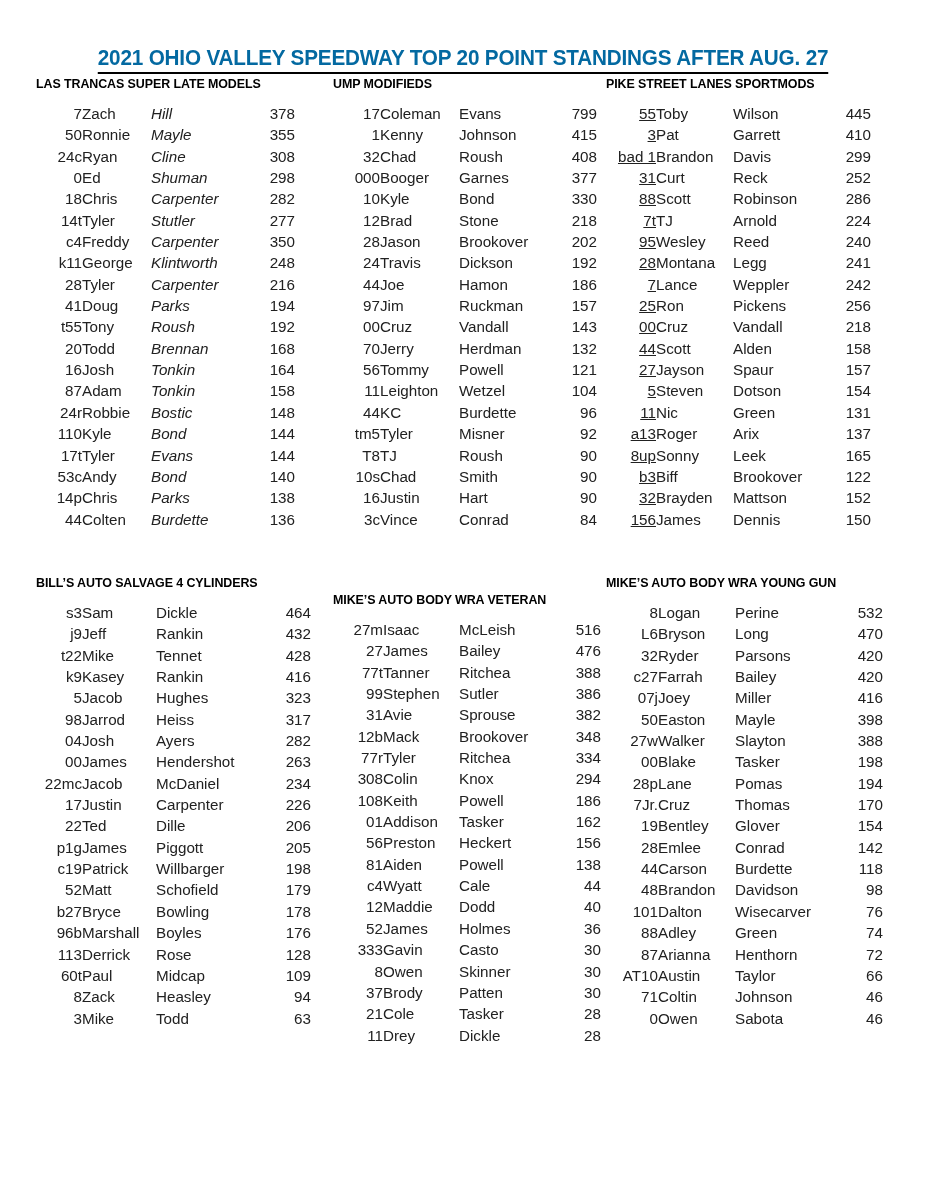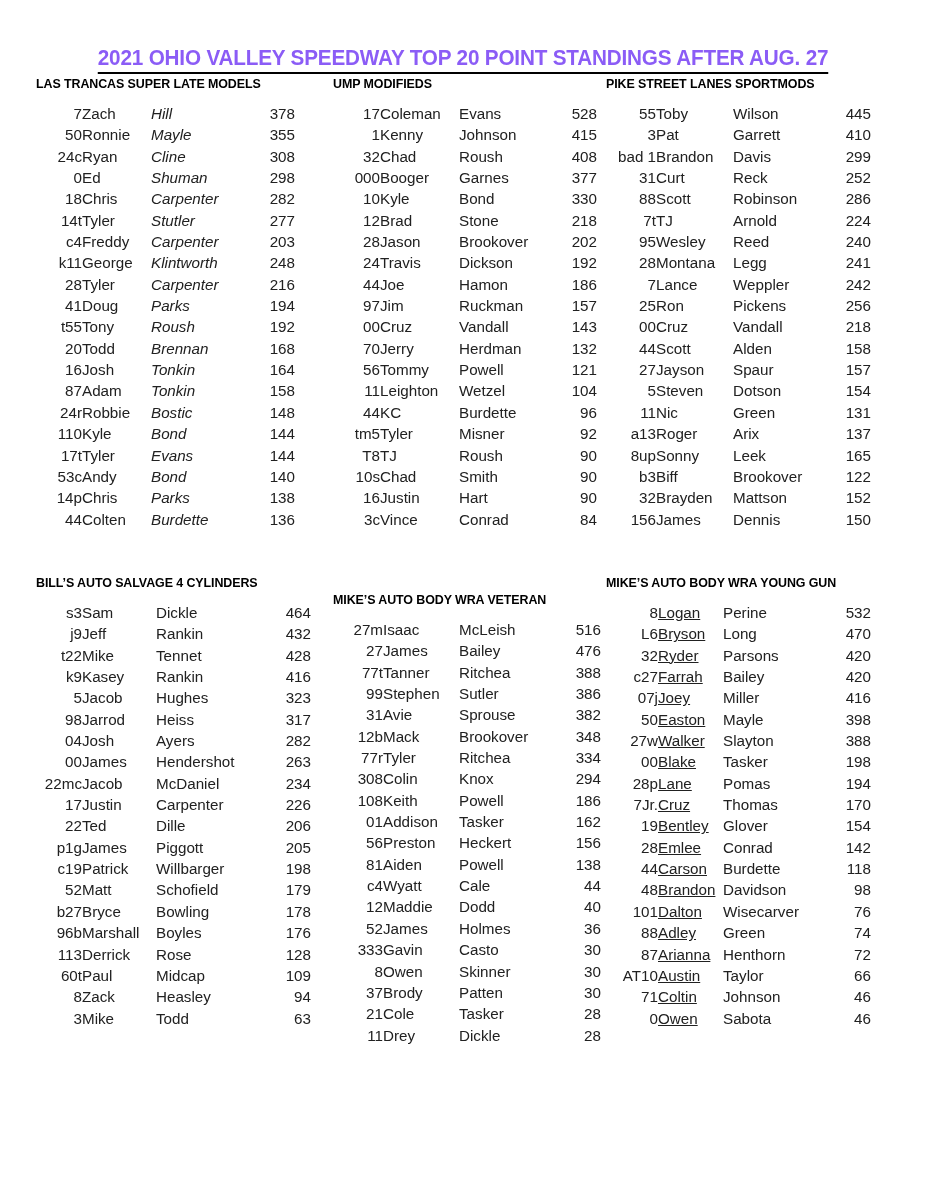--- a/index.html
+++ b/index.html
@@ -29,21 +29,21 @@
   .page-title {
     position: absolute;
     left: 0;
     top: 30px;
     width: 927px;
     text-align: center;
     font-family: "Liberation Sans", sans-serif;
     font-weight: bold;
     font-size: 22.5px;
     letter-spacing: -0.2px;
-    color: #8b5cf6;
+    color: #0369a1;
     white-space: nowrap;
   }
   .page-title span.tl {
     display: inline-block;
     border-bottom: 2.5px solid #000;
     padding-bottom: 1px;
     transform: scaleX(0.92);
     transform-origin: center;
   }
 
@@ -110,37 +110,37 @@
   .cw-a td.car   { width: 63px; }
   .cw-a td.first { width: 69px; }
   .cw-a td.last  { width: 92px; font-style: italic; }
   .cw-a td.pts   { width: 52px; }
 
   .cw-b td.car   { width: 63px; }
   .cw-b td.first { width: 79px; }
   .cw-b td.last  { width: 88px; }
   .cw-b td.pts   { width: 50px; }
 
-  .cw-c td.car   { width: 66px; }
+  .cw-c td.car   { width: 66px; text-decoration: underline; }
   .cw-c td.first { width: 77px; }
   .cw-c td.last  { width: 88px; }
   .cw-c td.pts   { width: 50px; }
 
   .cw-d td.car   { width: 63px; }
   .cw-d td.first { width: 74px; margin-top: 40px; }
   .cw-d td.last  { width: 107px; }
   .cw-d td.pts   { width: 48px; }
 
   .cw-e td.car   { width: 66px; }
   .cw-e td.first { width: 76px; }
   .cw-e td.last  { width: 94px; }
   .cw-e td.pts   { width: 48px; }
 
   .cw-f td.car   { width: 68px; }
-  .cw-f td.first { width: 65px; text-decoration: underline; }
+  .cw-f td.first { width: 77px; }
   .cw-f td.last  { width: 100px; margin-top: 44px; }
   .cw-f td.pts   { width: 48px; }
 
   #blk-cyl table.standings,
   #blk-vet table.standings,
   #blk-yg  table.standings { margin-top: 10px; }
 </style>
 </head>
 <body>
 
@@ -185,21 +185,21 @@
           <tr>
             <td class="car">14t</td>
             <td class="first">Tyler</td>
             <td class="last">Stutler</td>
             <td class="pts">277</td>
           </tr>
           <tr>
             <td class="car">c4</td>
             <td class="first">Freddy</td>
             <td class="last">Carpenter</td>
-            <td class="pts">203</td>
+            <td class="pts">350</td>
           </tr>
           <tr>
             <td class="car">k11</td>
             <td class="first">George</td>
             <td class="last">Klintworth</td>
             <td class="pts">248</td>
           </tr>
           <tr>
             <td class="car">28</td>
             <td class="first">Tyler</td>
@@ -277,21 +277,21 @@
   </div>
 
   <div class="block" id="blk-ump">
     <div class="block-title">UMP MODIFIEDS</div>
     <table class="standings cw-b">
         <tbody>
           <tr>
             <td class="car">17</td>
             <td class="first">Coleman</td>
             <td class="last">Evans</td>
-            <td class="pts">528</td>
+            <td class="pts">799</td>
           </tr>
           <tr>
             <td class="car">1</td>
             <td class="first">Kenny</td>
             <td class="last">Johnson</td>
             <td class="pts">415</td>
           </tr>
           <tr>
             <td class="car">32</td>
             <td class="first">Chad</td>

